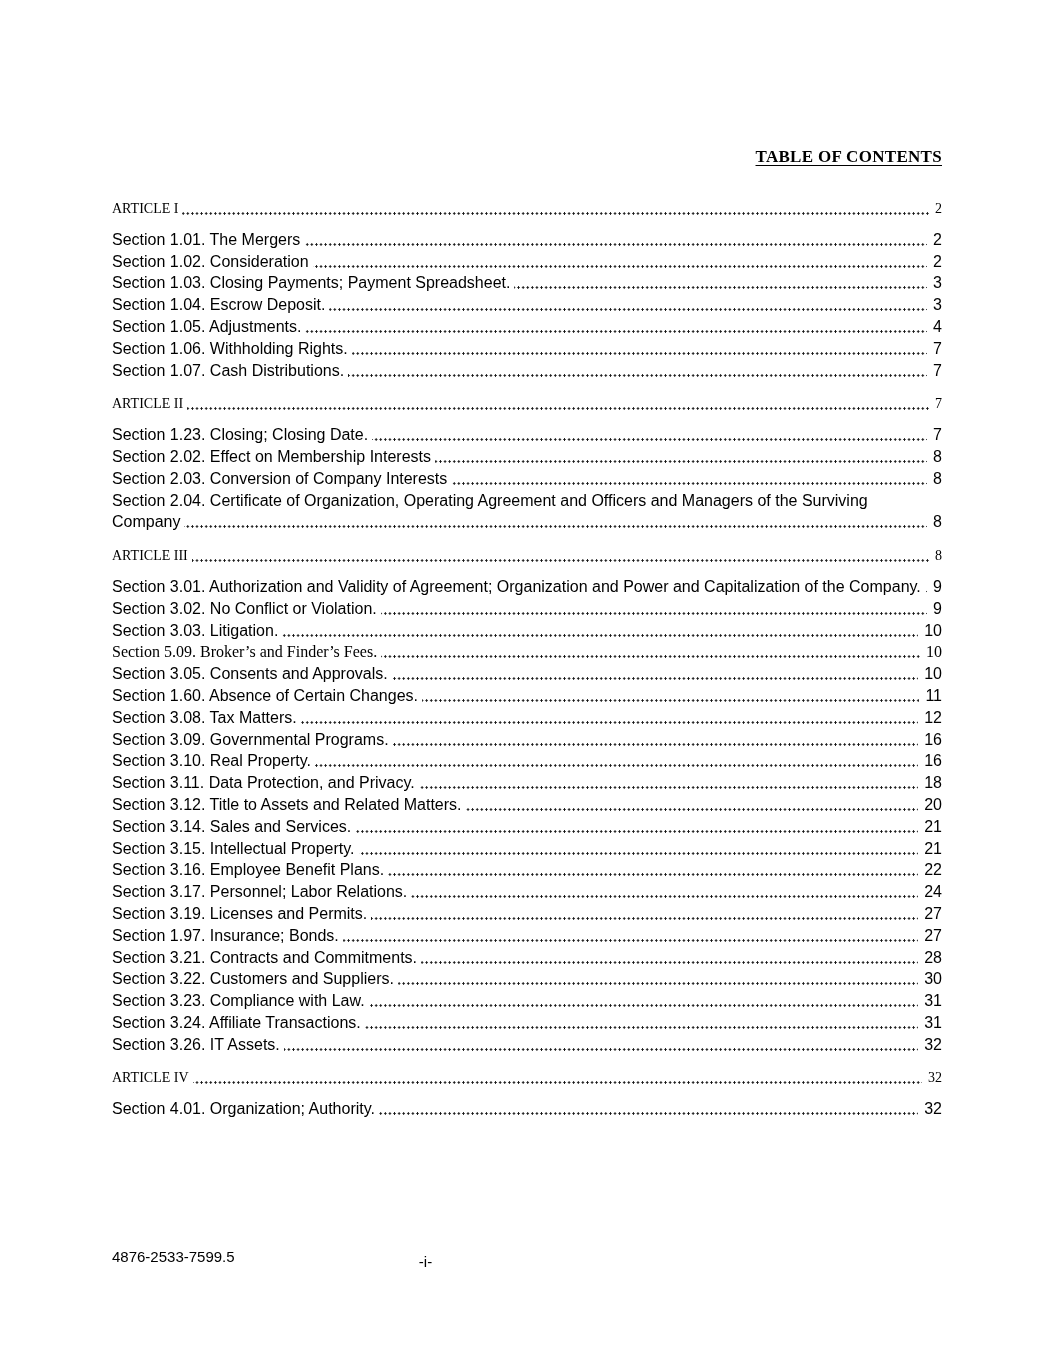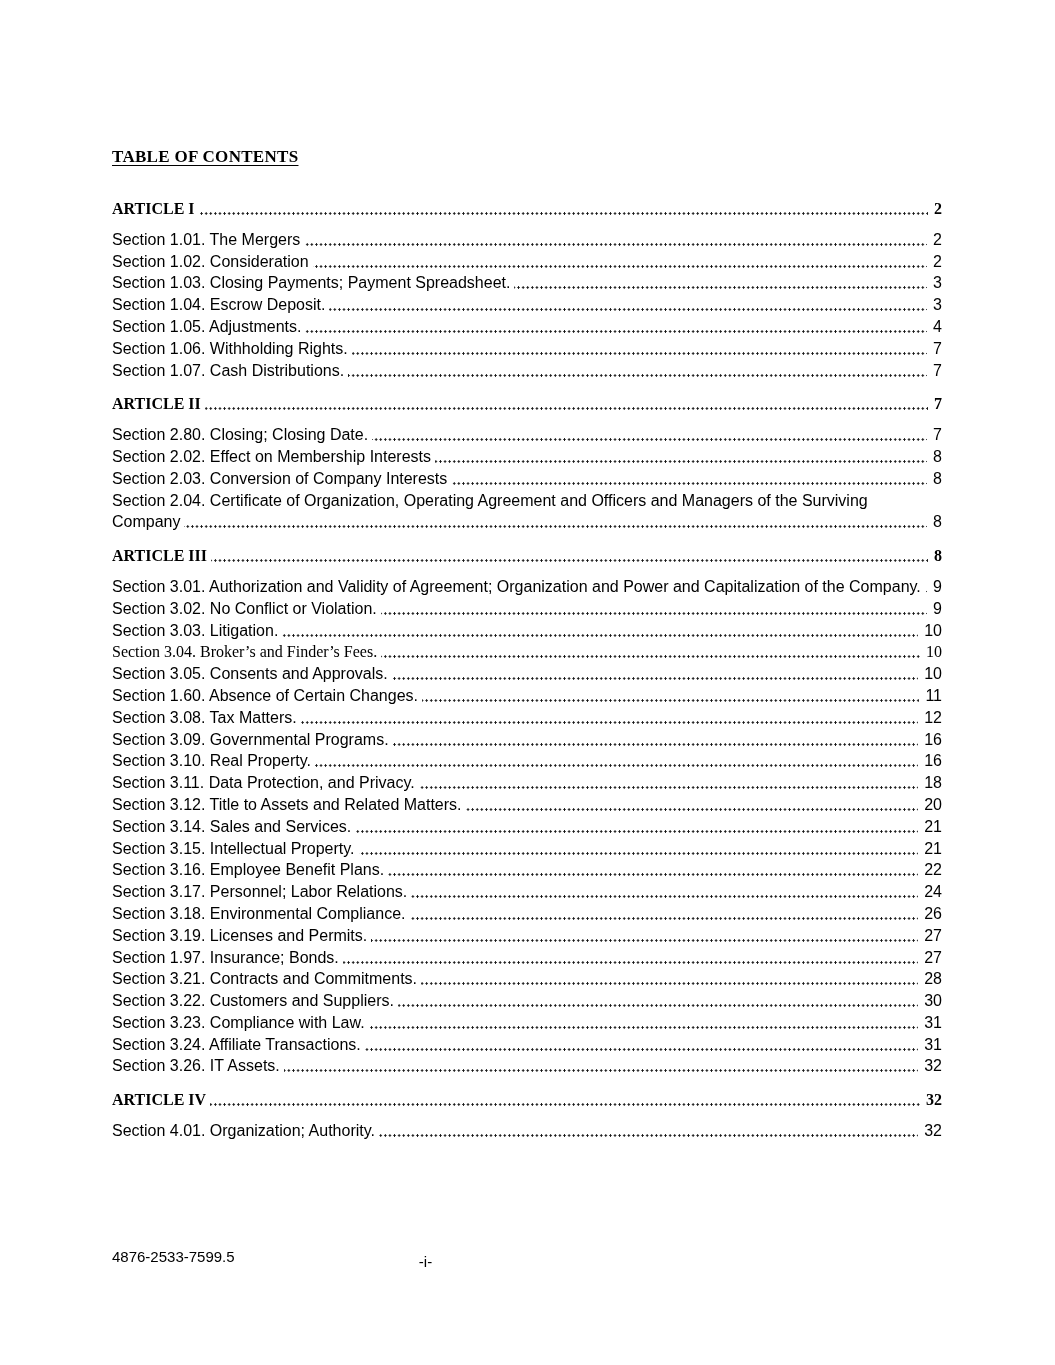--- a/index.html
+++ b/index.html
@@ -15,21 +15,21 @@
     color: #000000;
     font-family: "Liberation Sans", sans-serif;
     font-size: 16px;
     overflow: hidden;
   }
   .content {
     padding: 146px 113px 0 112px;
   }
   .doc-title {
     display: block;
-    text-align: left;
+    text-align: right;
     font-family: "Liberation Serif", serif;
     font-size: 17px;
     font-weight: bold;
     letter-spacing: 0.3px;
     line-height: 22px;
     margin: 0 0 30px 0;
     text-decoration: underline;
     text-underline-offset: 3px;
   }
   .toc {
@@ -52,22 +52,22 @@
   .toc-entry .pagenum {
     position: absolute;
     right: 0;
     bottom: 0;
     line-height: 21.8px;
     background-color: #ffffff;
     padding-left: 6px;
   }
   .toc-entry.article {
     font-family: "Liberation Serif", serif;
-    font-weight: bold;
-    font-size: 16px;
+    font-weight: normal;
+    font-size: 14px;
     margin: 12px 0 9px 0;
   }
   .toc-entry.section {
   }
   .toc-entry.serif {
     font-family: "Liberation Serif", serif;
   }
   .toc-entry.justify {
     text-align: justify;
   }
@@ -120,21 +120,21 @@
         <div class="toc-entry section">
     <span class="label">Section 1.06. Withholding Rights.</span><span class="pagenum">7</span>
   </div>
         <div class="toc-entry section">
     <span class="label">Section 1.07. Cash Distributions.</span><span class="pagenum">7</span>
   </div>
         <div class="toc-entry article">
     <span class="label">ARTICLE II</span><span class="pagenum">7</span>
   </div>
         <div class="toc-entry section">
-    <span class="label">Section 2.80. Closing; Closing Date.</span><span class="pagenum">7</span>
+    <span class="label">Section 1.23. Closing; Closing Date.</span><span class="pagenum">7</span>
   </div>
         <div class="toc-entry section">
     <span class="label">Section 2.02. Effect on Membership Interests</span><span class="pagenum">8</span>
   </div>
         <div class="toc-entry section">
     <span class="label">Section 2.03. Conversion of Company Interests</span><span class="pagenum">8</span>
   </div>
         <div class="toc-entry section">
     <span class="label">Section 2.04. Certificate of Organization, Operating Agreement and Officers and Managers of the Surviving Company</span><span class="pagenum">8</span>
   </div>
@@ -144,21 +144,21 @@
         <div class="toc-entry section justify">
     <span class="label">Section 3.01. Authorization and Validity of Agreement; Organization and Power and Capitalization of the Company.</span><span class="pagenum">9</span>
   </div>
         <div class="toc-entry section">
     <span class="label">Section 3.02. No Conflict or Violation.</span><span class="pagenum">9</span>
   </div>
         <div class="toc-entry section">
     <span class="label">Section 3.03. Litigation.</span><span class="pagenum">10</span>
   </div>
         <div class="toc-entry section serif">
-    <span class="label">Section 3.04. Broker’s and Finder’s Fees.</span><span class="pagenum">10</span>
+    <span class="label">Section 5.09. Broker’s and Finder’s Fees.</span><span class="pagenum">10</span>
   </div>
         <div class="toc-entry section">
     <span class="label">Section 3.05. Consents and Approvals.</span><span class="pagenum">10</span>
   </div>
         <div class="toc-entry section">
     <span class="pagenum">10</span>
   </div>
         <div class="toc-entry section">
     <span class="label">Section 1.60. Absence of Certain Changes.</span><span class="pagenum">11</span>
   </div>
@@ -184,23 +184,20 @@
     <span class="label">Section 3.14. Sales and Services.</span><span class="pagenum">21</span>
   </div>
         <div class="toc-entry section">
     <span class="label">Section 3.15. Intellectual Property.</span><span class="pagenum">21</span>
   </div>
         <div class="toc-entry section">
     <span class="label">Section 3.16. Employee Benefit Plans.</span><span class="pagenum">22</span>
   </div>
         <div class="toc-entry section">
     <span class="label">Section 3.17. Personnel; Labor Relations.</span><span class="pagenum">24</span>
-  </div>
-        <div class="toc-entry section">
-    <span class="label">Section 3.18. Environmental Compliance.</span><span class="pagenum">26</span>
   </div>
         <div class="toc-entry section">
     <span class="label">Section 3.19. Licenses and Permits.</span><span class="pagenum">27</span>
   </div>
         <div class="toc-entry section">
     <span class="label">Section 1.97. Insurance; Bonds.</span><span class="pagenum">27</span>
   </div>
         <div class="toc-entry section">
     <span class="label">Section 3.21. Contracts and Commitments.</span><span class="pagenum">28</span>
   </div>

